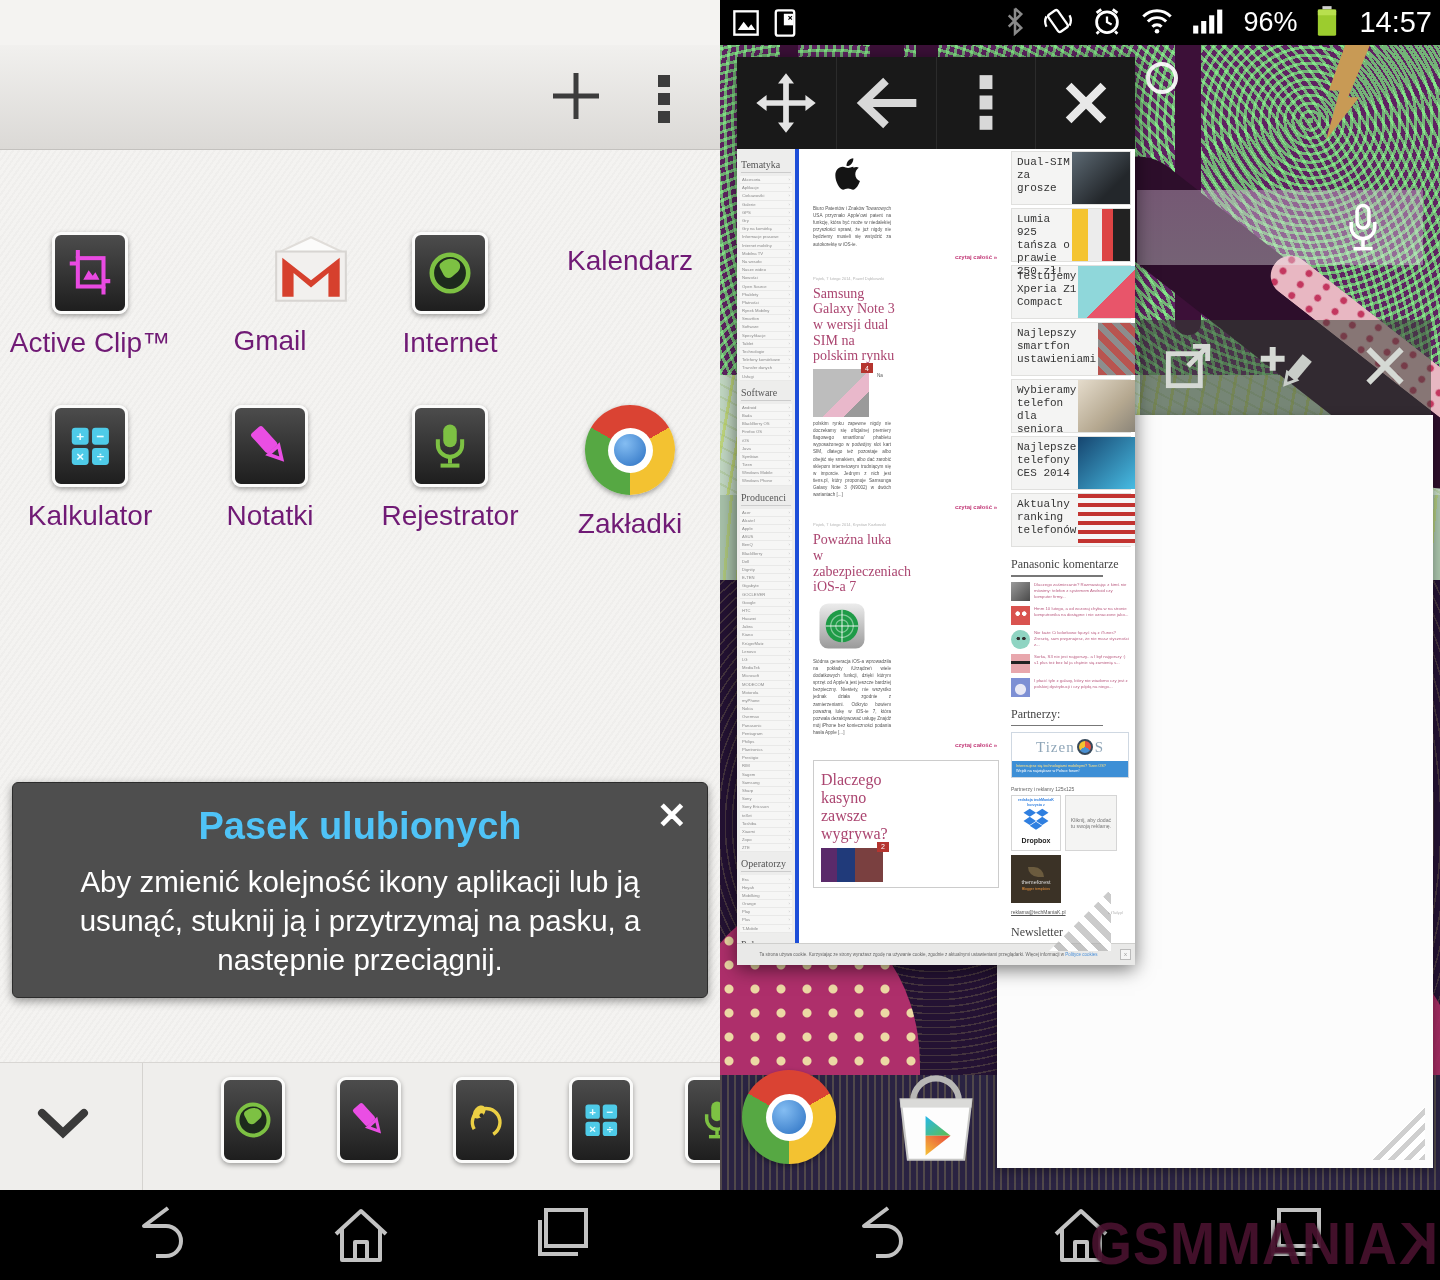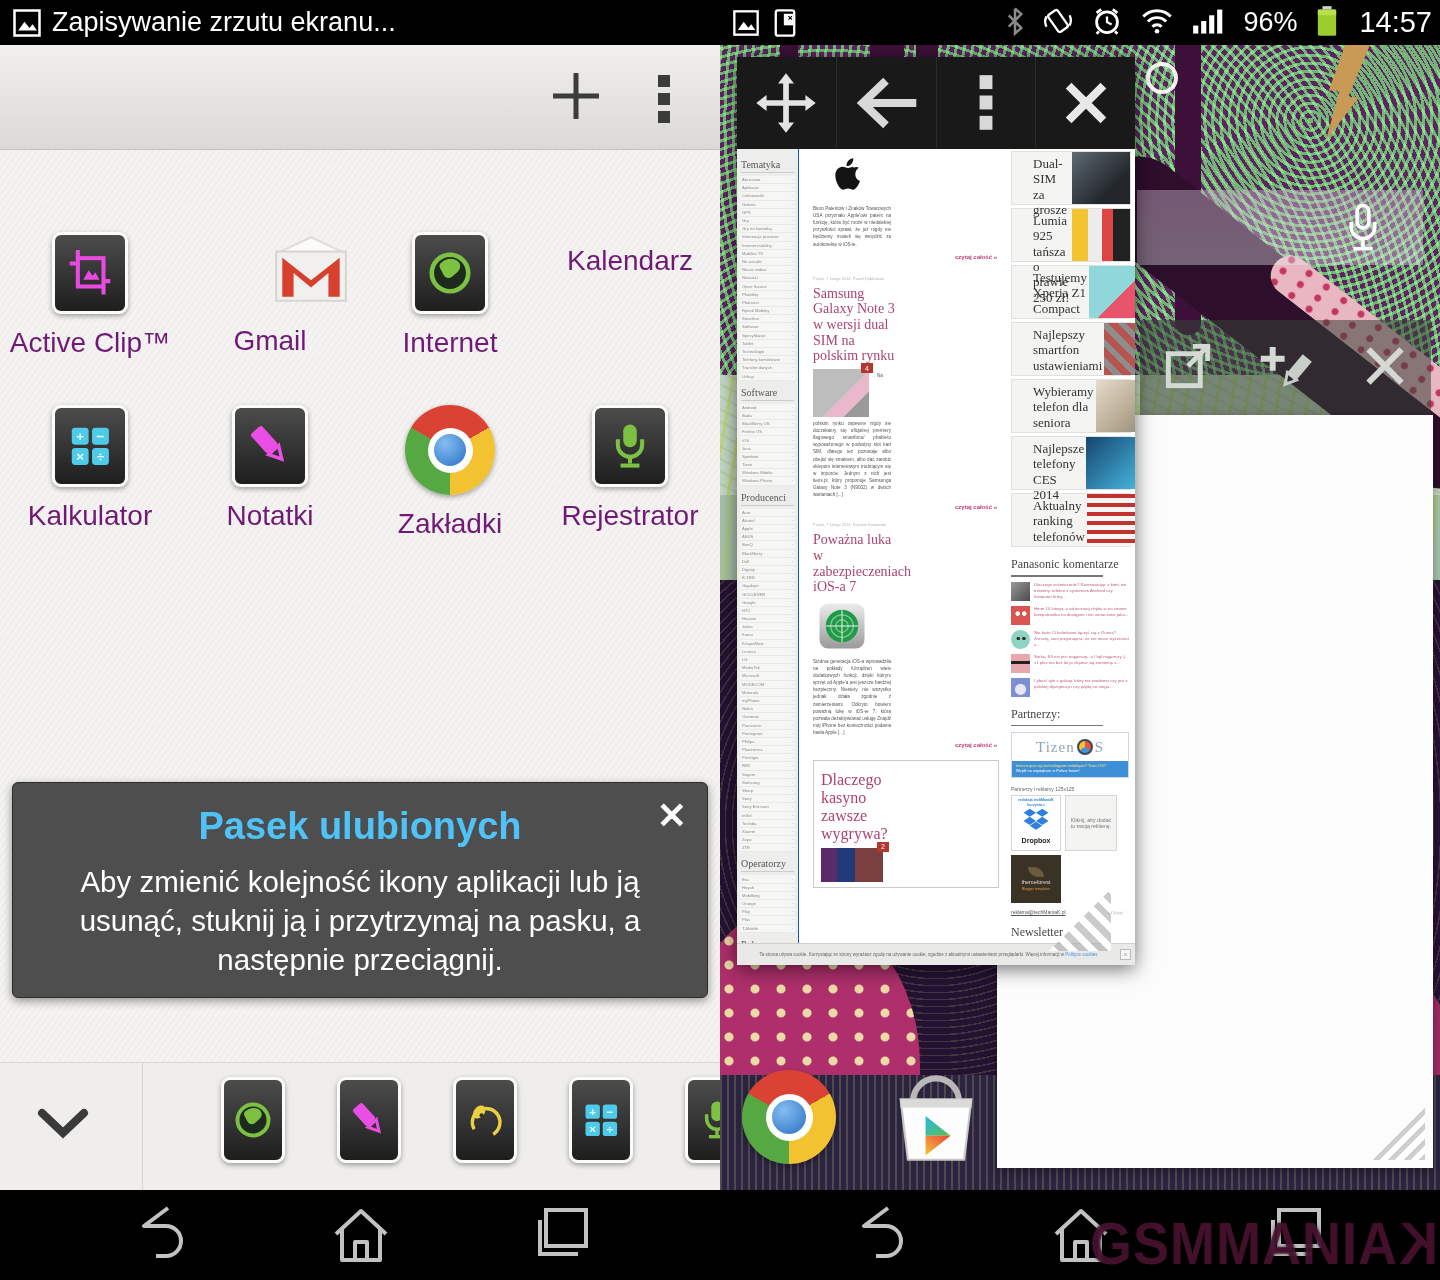--- a/index.html
+++ b/index.html
@@ -79,21 +79,21 @@
   .shortcut{position:absolute;z-index:4;}
 
   
   .smallapp{position:absolute;left:17px;top:57px;width:398px;height:908px;z-index:5;box-shadow:0 4px 18px rgba(0,0,0,.55);}
   .sa-titlebar{height:92px;background:#191919;display:flex;}
   .sa-btn{flex:1;display:flex;align-items:center;justify-content:center;border-right:1px solid rgba(255,255,255,.08);cursor:pointer;}
   .sa-btn:last-child{border-right:none;}
   .sa-content{position:relative;width:398px;height:816px;background:#fff;overflow:hidden;}
 
   
-  .site-side{position:absolute;left:0;top:0;width:62px;height:816px;background:#ededec;border-right:1px solid #1d4ed8;box-sizing:border-box;padding:4px 3px;}
+  .site-side{position:absolute;left:0;top:0;width:62px;height:816px;background:#ededec;border-right:4px solid #1d4ed8;box-sizing:border-box;padding:4px 3px;}
   .side-h{font-family:"Liberation Serif",serif;font-size:10px;color:#555;margin:6px 1px 3px;border-bottom:1px solid #ccc;padding-bottom:2px;}
   .side-i{font-size:4.2px;color:#8a8a8a;padding:1.1px 2px;border-bottom:1px solid rgba(0,0,0,.05);background:#f6f6f5;display:flex;justify-content:space-between;}
   .side-i span.ch{color:#b5b5b5;}
   .site-main{position:absolute;left:62px;top:0;width:212px;height:816px;box-sizing:border-box;padding:6px 10px 0 14px;}
   .apple-ic{margin-left:16px;}
   .art-body{width:78px;font-size:4.6px;line-height:1.55;color:#555;text-align:justify;}
   .art-more{width:184px;text-align:right;font-size:6px;font-weight:bold;color:#c23a78;margin-top:6px;}
   .art-date{font-size:4px;color:#b5b5b5;margin-top:16px;}
   .art-title{font-family:"Liberation Serif",serif;font-size:14px;line-height:1.12;color:#ab4570;width:82px;margin-top:5px;}
   .thumbrow{display:flex;margin-top:5px;position:relative;}
@@ -101,21 +101,21 @@
   .badge{position:absolute;left:48px;top:-6px;background:#b5352f;color:#fff;font-size:7px;padding:1.5px 4px;}
   .na{font-size:4.6px;color:#555;margin-left:8px;margin-top:4px;}
   .fmi{margin:6px 0 0 4px;}
   .artbox{border:1px solid #ccc;margin-top:12px;padding:5px 7px;width:170px;}
   .artbox .art-title{width:90px;font-size:16px;}
   .thumb-cas{width:62px;height:34px;background:linear-gradient(90deg,#5a2a6a 0 25%,#203a7a 25% 55%,#7a4040 55%);position:relative;margin-top:5px;}
   .badge2{position:absolute;right:-6px;top:-6px;background:#b5352f;color:#fff;font-size:7px;padding:1.5px 4px;}
 
   .site-right{position:absolute;left:274px;top:0;width:120px;height:816px;box-sizing:border-box;padding-top:2px;}
   .newsbox{display:flex;background:#f4f4f3;border:1px solid #e0e0de;margin-bottom:3px;height:52px;}
-  .newsbox .nb-t{flex:1;font-family:Liberation Serif, serif;font-size:13px;line-height:1.18;color:#333;padding:4px 2px 0 5px;margin-left:16px;}
+  .newsbox .nb-t{flex:1;font-family:Liberation Mono, monospace;font-size:11px;line-height:1.18;color:#333;padding:4px 2px 0 5px;}
   .nb-img{width:58px;height:52px;flex:none;}
   .nthumb1{background:linear-gradient(135deg,#5d6a74,#23272b 70%);}
   .nthumb2{background:linear-gradient(90deg,#f4c430 0 28%,#ececec 28% 52%,#d44 52% 70%,#222 70%);}
   .nthumb3{background:linear-gradient(135deg,#8fd7da 0 55%,#e8556a 55%);}
   .nthumb4{background:repeating-linear-gradient(45deg,#b85450 0 7px,#8d8d8d 7px 13px);}
   .nthumb5{background:linear-gradient(135deg,#e5dccc,#b5a890 60%,#8a8478);}
   .nthumb6{background:linear-gradient(135deg,#16456f,#48bde4);}
   .nthumb7{background:repeating-linear-gradient(180deg,#c23330 0 4px,#f6f6f6 4px 9px);}
   .sr-h{font-family:"Liberation Serif",serif;font-size:12px;color:#444;margin-top:10px;}
   .sr-h::after{content:"";display:block;width:92px;height:1.5px;background:#777;margin-top:3px;}
@@ -160,29 +160,20 @@
 
   .watermark{position:absolute;right:2px;bottom:6px;z-index:9;font-size:54px;font-weight:bold;letter-spacing:1px;color:rgba(82,20,52,.8);text-shadow:0 0 3px rgba(0,0,0,.85);transform:scaleY(1.08);}
   .watermark .flip{display:inline-block;transform:scaleX(-1);}
 </style>
 </head>
 <body>
 
 <div id="root">
 
   <div class="screen" id="screenL">
-    <div class="statusbar">
-      <span class="st-ic">
-        <svg width="30" height="30" viewBox="0 0 24 24">
-            <rect x="2" y="2" width="20" height="20" fill="none" stroke="#fff" stroke-width="2"></rect>
-            <path d="M5 18 l5-7 4 5 2.5-3 3.5 5z" fill="#fff"></path>
-          </svg>
-      </span>
-      <span class="sttext">Zapisywanie zrzutu ekranu...</span>
-    </div>
 
     <div class="toolbarL">
       <span class="tb-plus">
         <svg width="58" height="58" viewBox="0 0 58 58">
             <path d="M29 6 V52 M6 29 H52" stroke="#3c3c3c" stroke-width="5"></path>
           </svg>
       </span>
       <span class="tb-menu">
         <svg width="16" height="52" viewBox="0 0 16 52">
             <rect x="2" y="2" width="12" height="12" fill="#3c3c3c"></rect>
@@ -248,33 +239,33 @@
             <svg viewBox="0 0 40 40">
               <g transform="rotate(-42 20 20)">
                 <rect x="14.5" y="4" width="11" height="19" rx="2" fill="#ea4ee4"></rect>
                 <path d="M15 24 h10 l-5 9 z" fill="none" stroke="#ea4ee4" stroke-width="2.6"></path>
               </g>
             </svg>
           </div>
           <div class="applabel">Notatki</div>
         </div>
         <div class="app">
-          <div class="chrome"></div>
-          <div class="applabel">Zakładki</div>
-        </div>
-        <div class="app">
           <div class="card">
             <svg viewBox="0 0 40 40">
               <rect x="15" y="4" width="10" height="17" rx="5" fill="#7dc143"></rect>
               <path d="M11 15 v4 a9 9 0 0 0 18 0 v-4" fill="none" stroke="#7dc143" stroke-width="3"></path>
               <line x1="20" y1="28.5" x2="20" y2="33" stroke="#7dc143" stroke-width="3"></line>
               <path d="M13 34.5 h14" stroke="#7dc143" stroke-width="3"></path>
             </svg>
           </div>
           <div class="applabel">Rejestrator</div>
+        </div>
+        <div class="app">
+          <div class="chrome"></div>
+          <div class="applabel">Zakładki</div>
         </div>
       </div>
 
     <div class="tooltip">
       <div class="tt-close">✕</div>
       <div class="tt-title">Pasek ulubionych</div>
       <div class="tt-body">Aby zmienić kolejność ikony aplikacji lub ją usunąć, stuknij ją i przytrzymaj na pasku, a następnie przeciągnij.</div>
     </div>
 
     <div class="tray">

